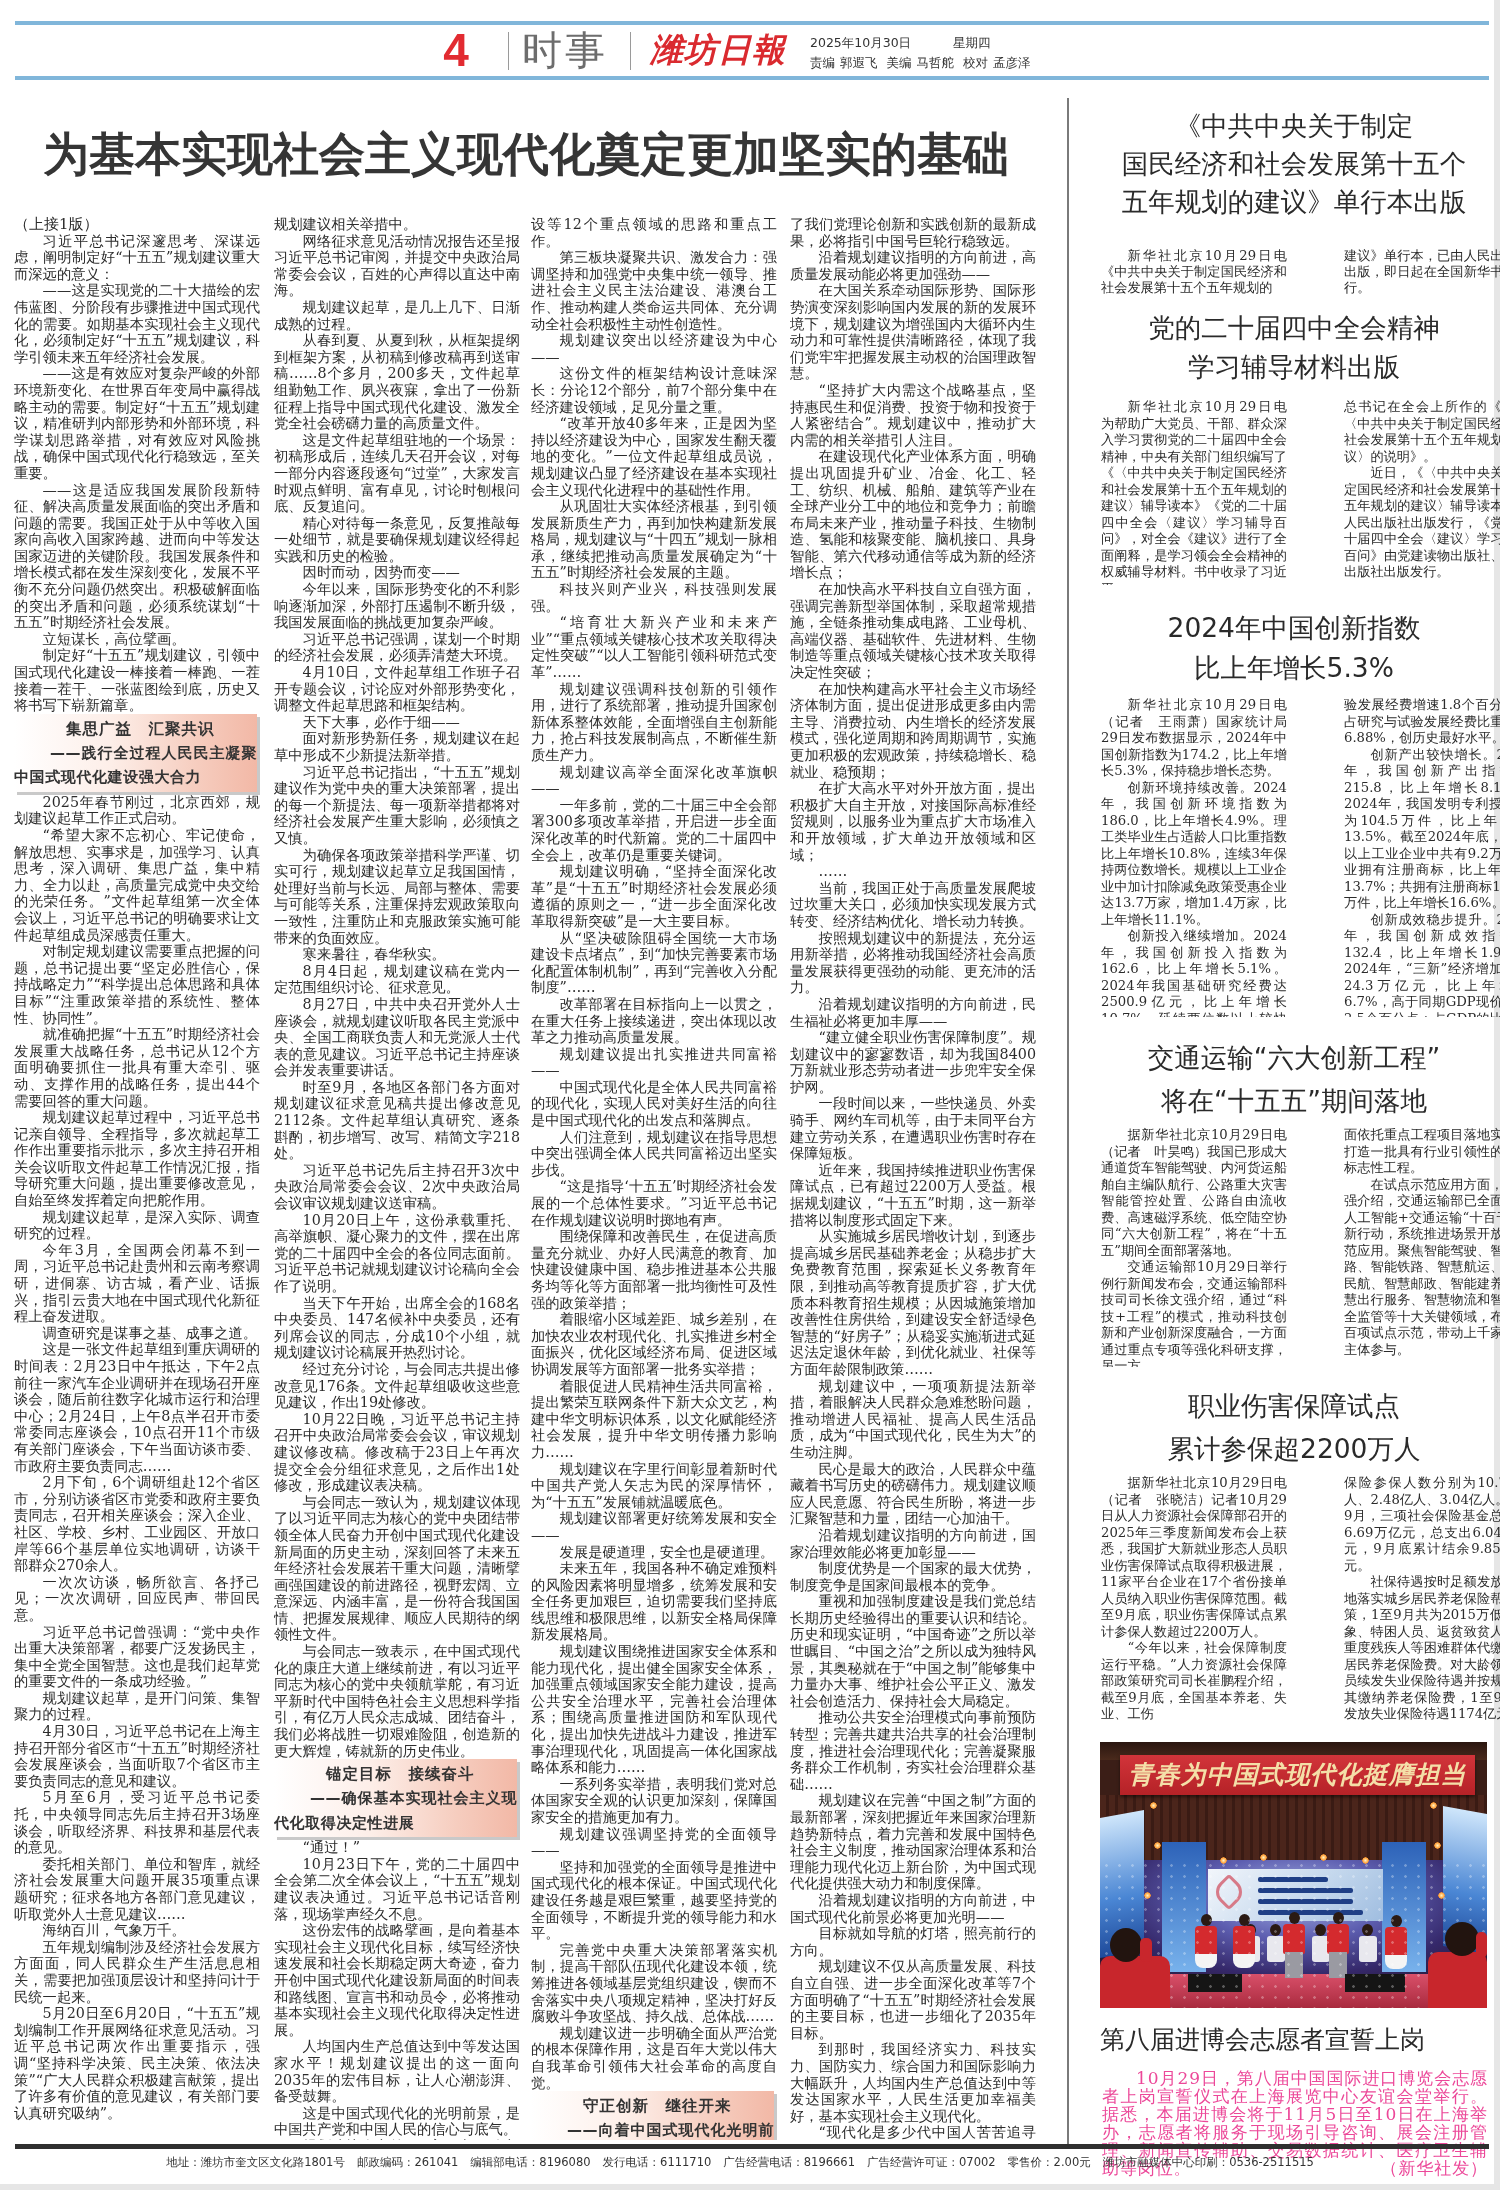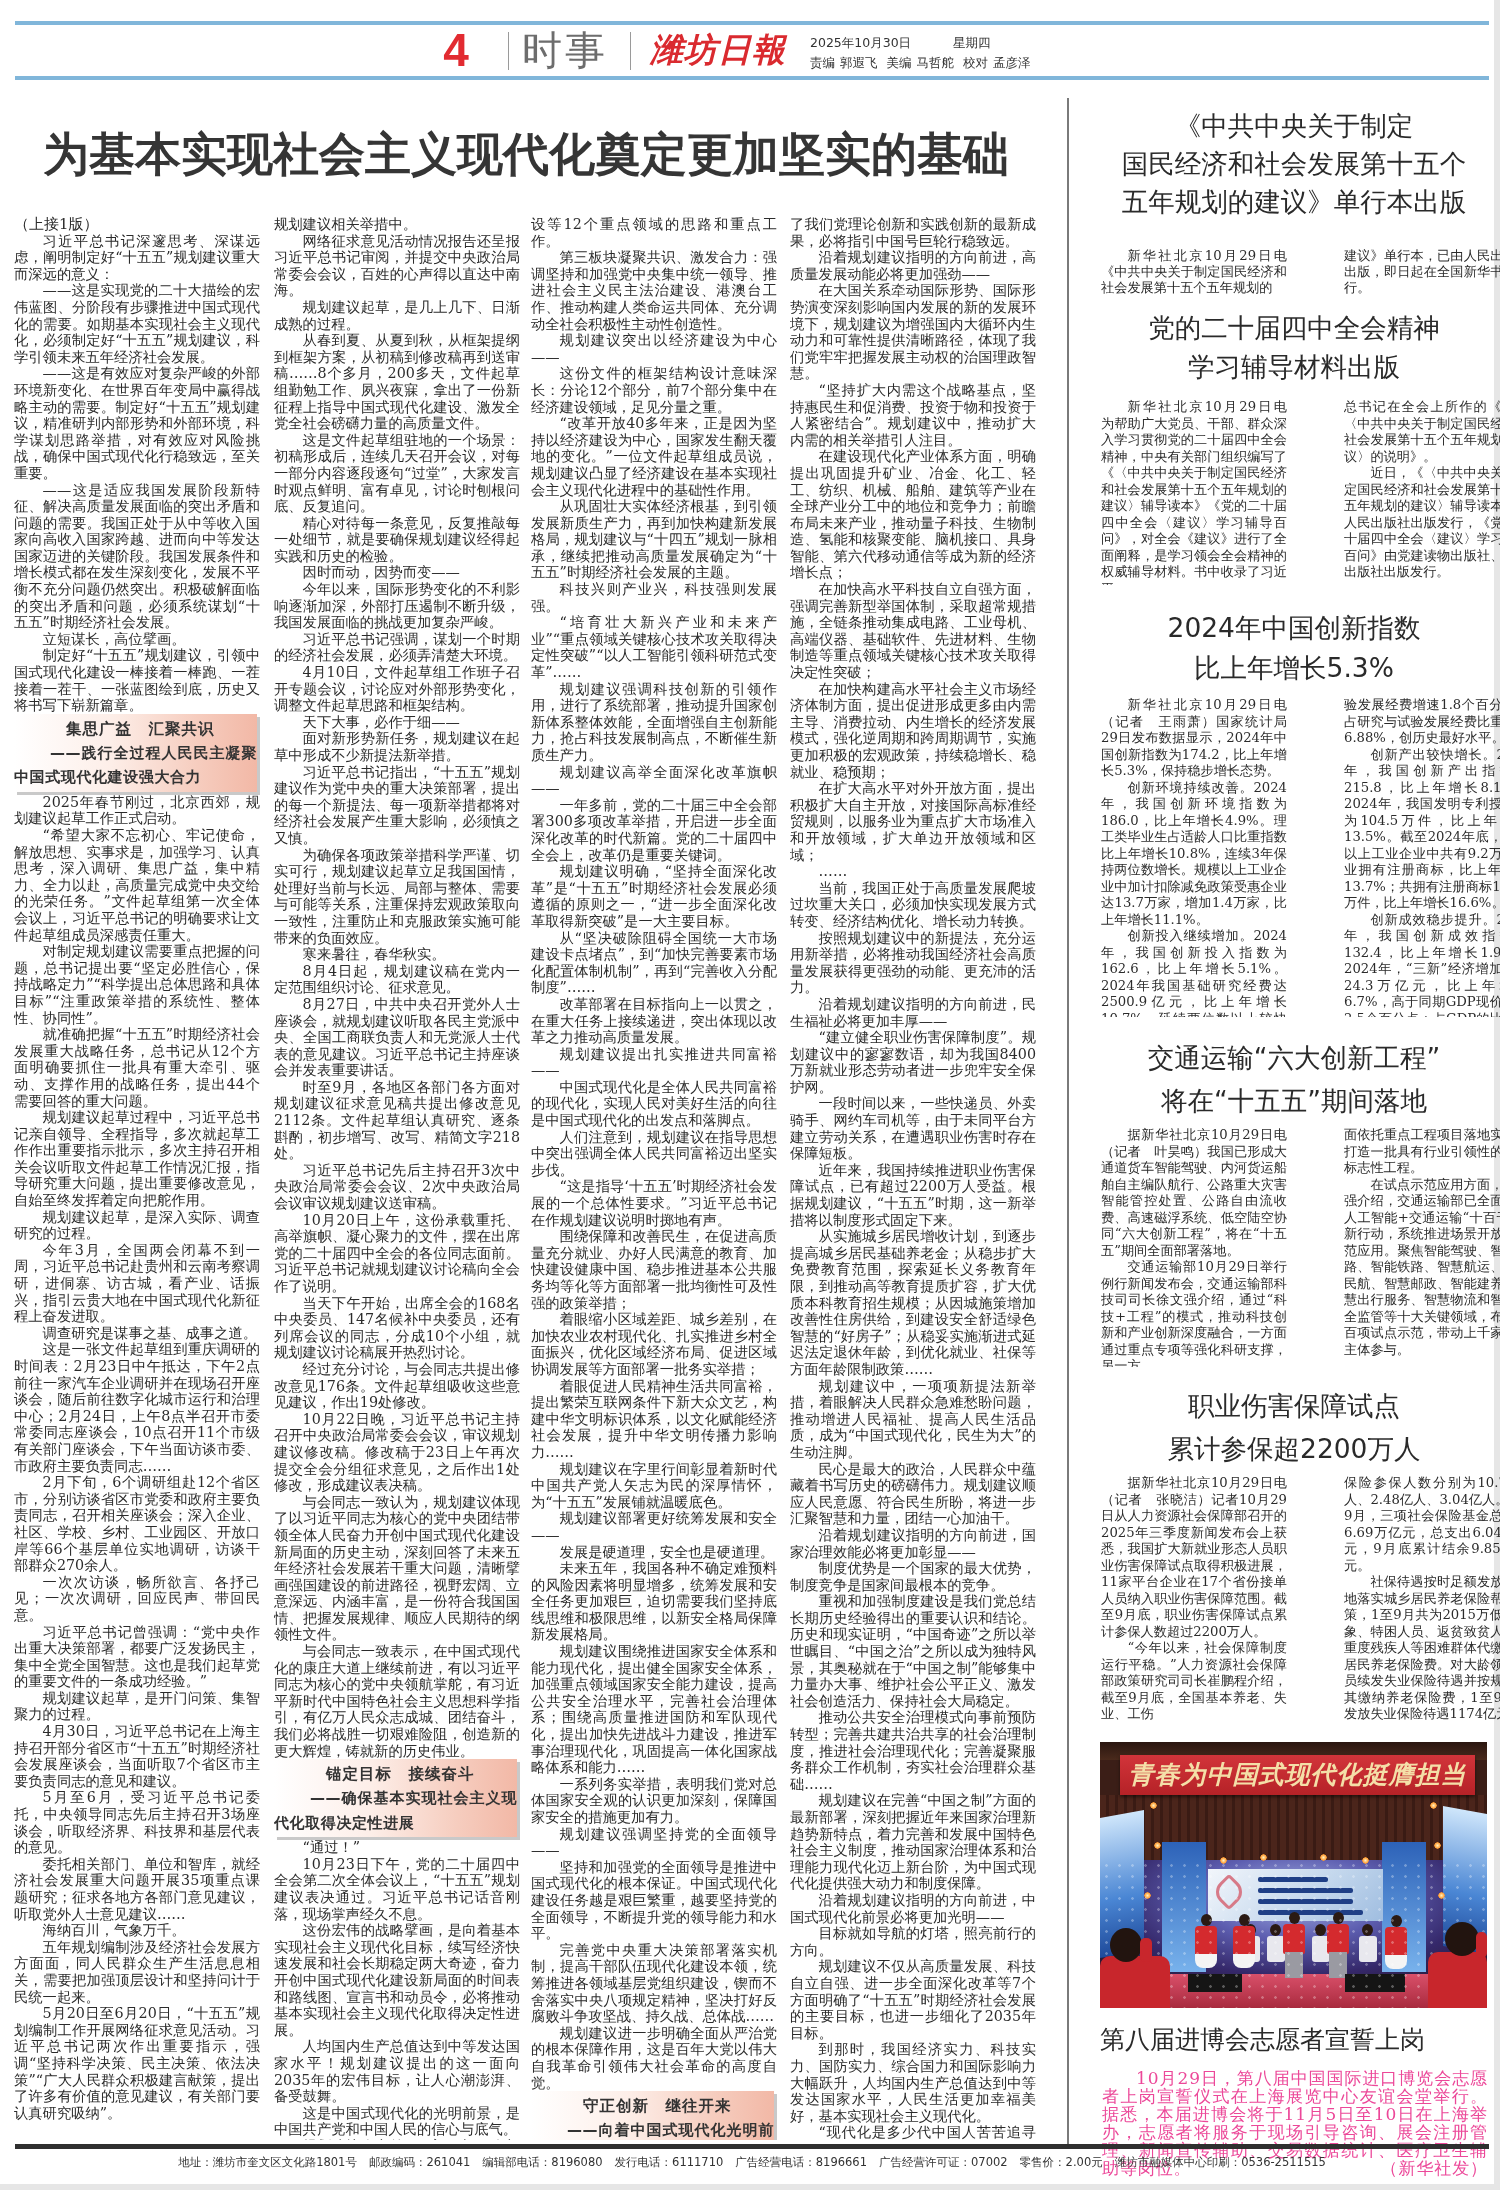--- a/index.html
+++ b/index.html
@@ -55,21 +55,21 @@
 .fig-white{width:18px;height:26px;background:#e8e8ee;border-radius:3px;}
 .fig-skirt{width:22px;height:14px;background:#f4f4f4;border-radius:0 0 8px 8px;}
 .fig-pants{width:18px;height:26px;background:#9a9aa2;}
 .ph-speaker{top:232px;height:18px;background:#151515;}
 .aud-head{border-radius:50%;background:#22140f;}
 .aud-body{background:#c8262c;border-radius:10px 10px 0 0;}
 .cap-title{position:absolute;left:1100px;top:2025px;width:388px;text-align:left;font-family:"DejaVu Serif",serif;font-size:25px;line-height:30px;color:#2a2a2a;white-space:nowrap;}
 .cap-body{position:absolute;left:1102px;top:2069px;width:386px;margin:0;font-family:"DejaVu Serif",serif;font-size:17px;line-height:18px;letter-spacing:.9px;text-align:justify;text-indent:2em;color:#ec4899;}
 .cap-credit{float:right;}
 .foot-rule{position:absolute;left:15px;top:2144px;width:1474px;height:5px;background:#2f2f2f;}
-.footer{position:absolute;left:0;top:2153px;width:1480px;display:flex;justify-content:center;gap:12px;font-family:"DejaVu Sans",sans-serif;font-size:11.5px;line-height:18px;color:#333;white-space:nowrap;margin-left:12px;}
+.footer{position:absolute;left:0;top:2153px;width:1480px;display:flex;justify-content:center;gap:12px;font-family:"DejaVu Sans",sans-serif;font-size:11.5px;line-height:18px;color:#333;white-space:nowrap;}
 </style>
 </head>
 <body>
 
 <div class="page">
   <div class="edge-r"></div>
   <div class="edge-b"></div>
 
   <div class="rule top"></div>
   <div class="pg-num">4</div>

